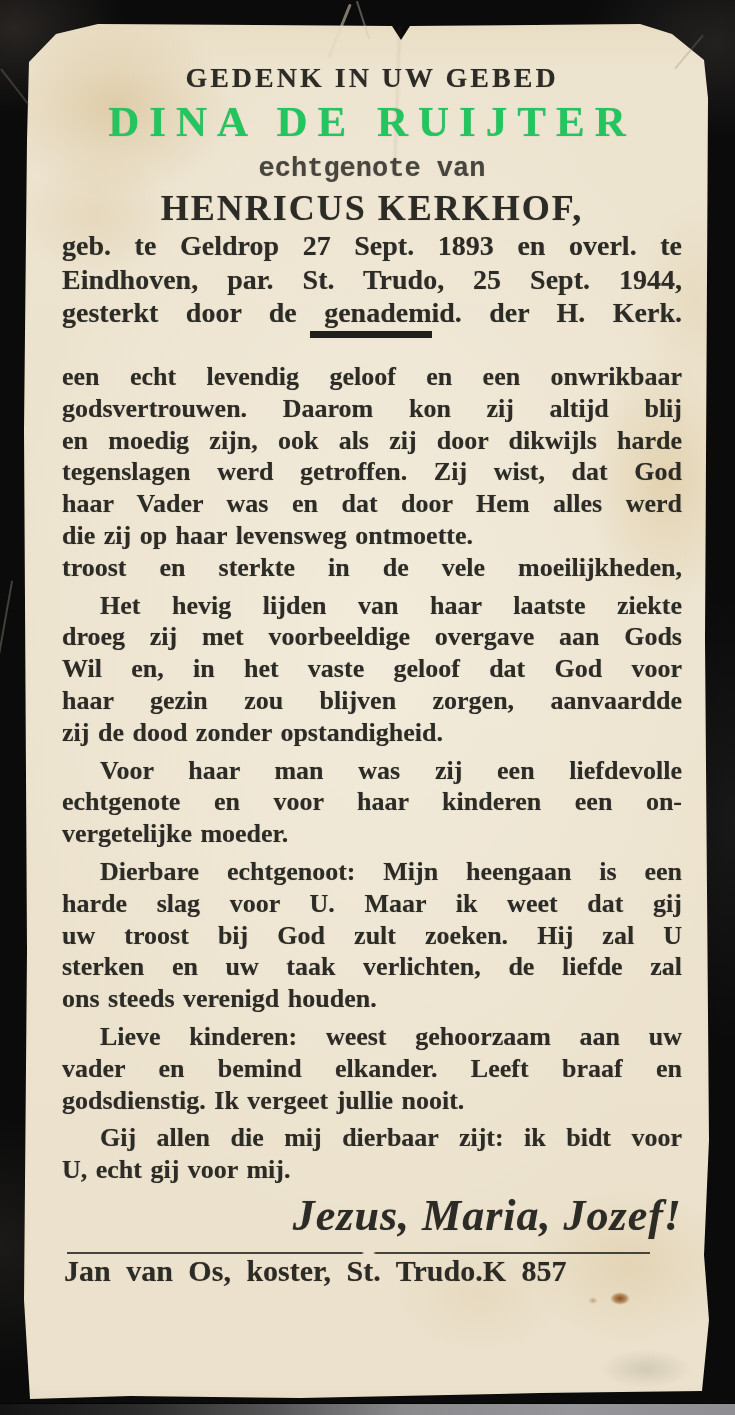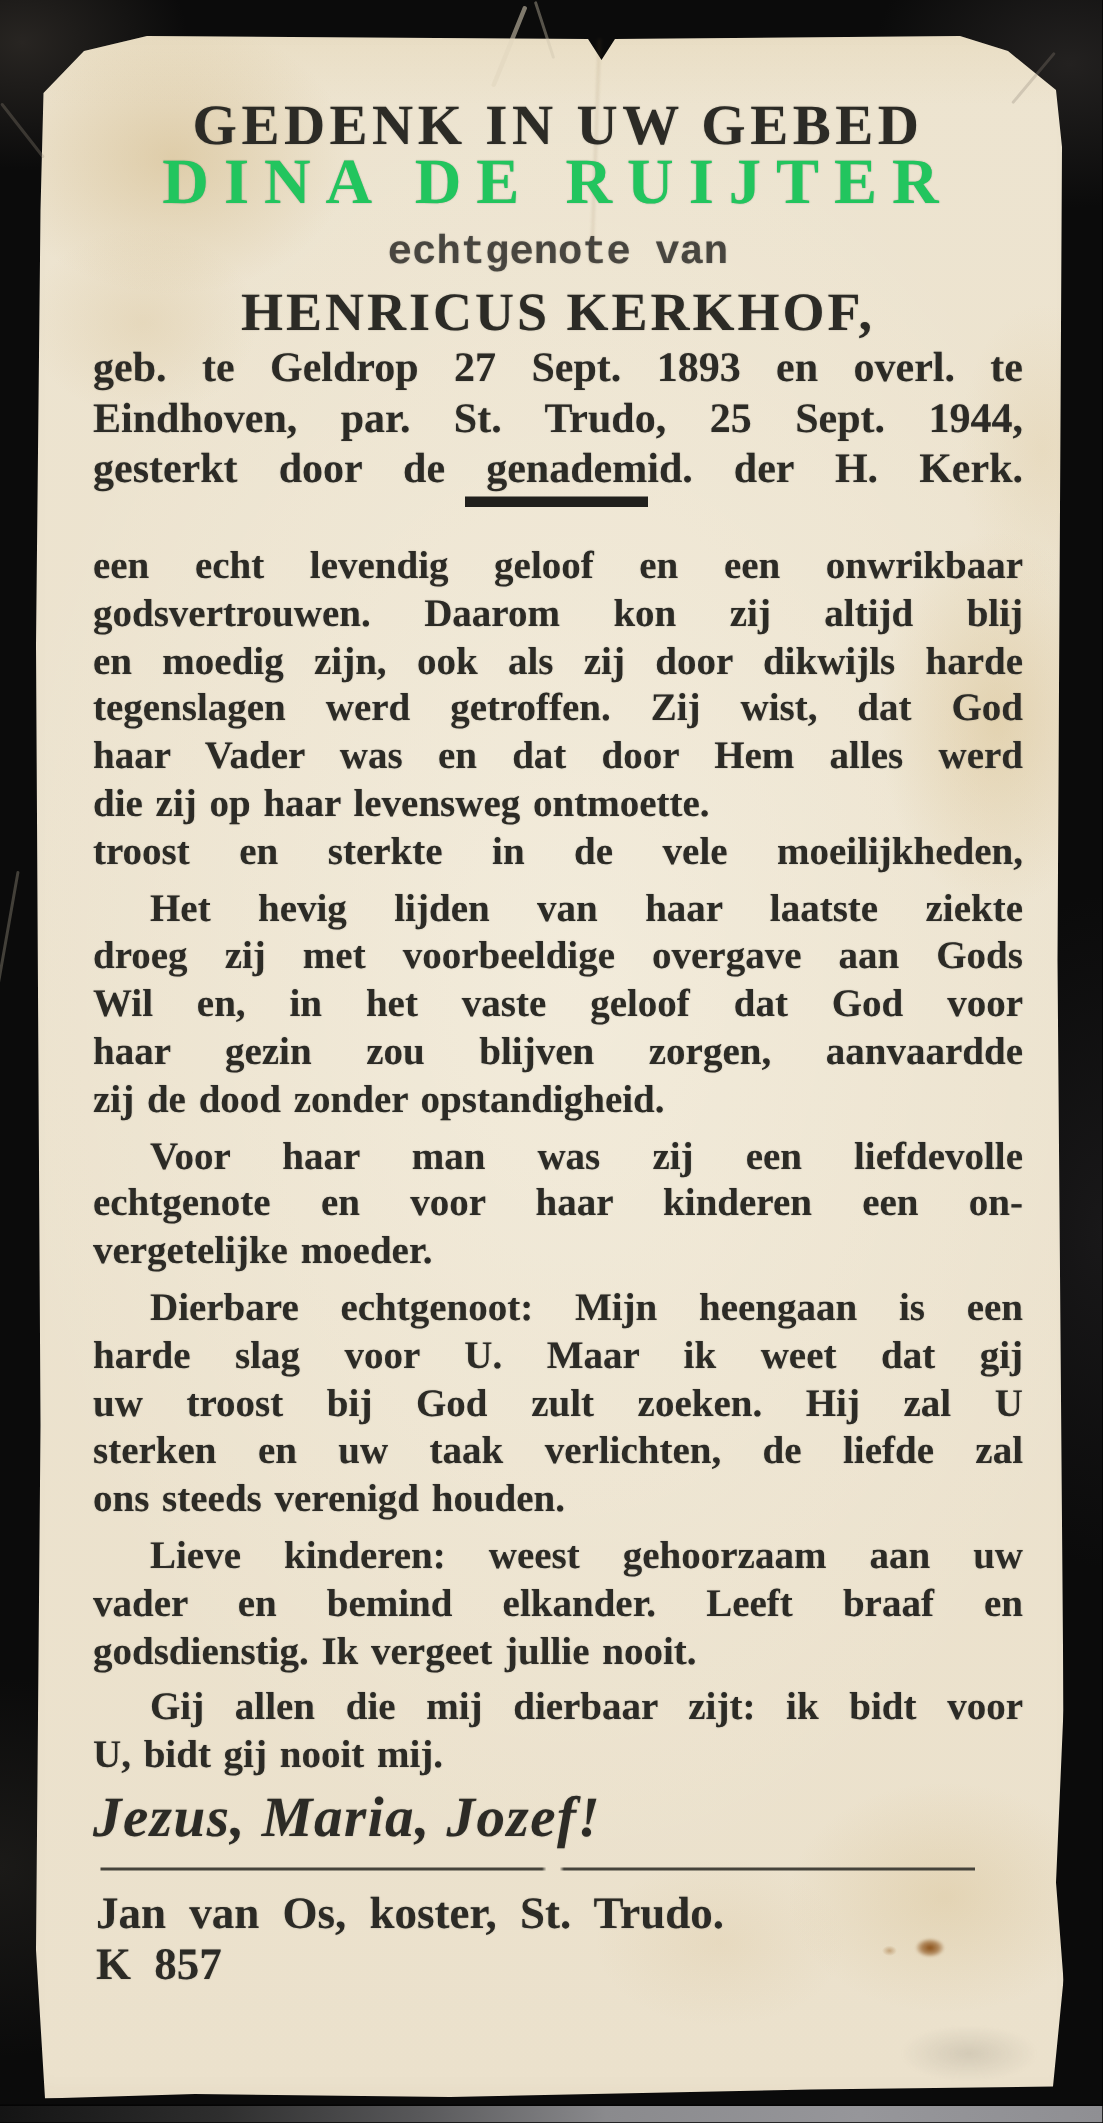--- a/index.html
+++ b/index.html
@@ -49,41 +49,41 @@
     background:radial-gradient(ellipse,rgba(128,122,108,0.22),rgba(128,122,108,0) 70%);
     filter:blur(1px);}
   
   .edgestrip{position:absolute;z-index:5;left:0;bottom:0;width:735px;height:11px;
     background:linear-gradient(90deg,#141414 0%,#2e2e2e 20%,#58585a 38%,#8a8a8d 55%,#96969a 78%,#8f8f93 100%);
     border-top:1px solid #050505;}
   
   .content{position:absolute;z-index:4;left:62px;top:0;width:620px;color:#2c2b26;
     font-weight:bold;text-shadow:0 0 1px rgba(44,42,38,0.35);}
   .intro{position:absolute;top:62px;left:0;width:100%;text-align:center;
-    font-size:38px;letter-spacing:3px;}
+    font-size:28px;letter-spacing:3px;}
   .name{position:absolute;top:97px;left:0;width:100%;text-align:center;
     font-size:43px;letter-spacing:10px;color:#22c55e;white-space:nowrap;}
   .relation{position:absolute;top:154px;left:0;width:100%;text-align:center;
     font-size:27px;color:rgba(44,42,38,0.78);font-family:Liberation Mono, monospace;}
   .spouse{position:absolute;top:187px;left:0;width:100%;text-align:center;
     font-size:36px;letter-spacing:2px;}
   .vital{position:absolute;top:229px;left:0;width:100%;font-size:28px;line-height:33.5px;}
   .bar{position:absolute;top:331px;left:248px;width:122px;height:7px;background:#21201d;}
   .flow{position:absolute;top:361px;left:0;width:100%;}
   .para{margin:0;font-size:26px;line-height:31.8px;}
   .para + .para{margin-top:6px;}
   .jl{text-align:justify;text-align-last:justify;word-spacing:2px;}
   .first{text-indent:38px;}
   .last{text-align-last:left;}
-  .closing{margin-top:4px;text-align:left;font-style:italic;font-size:38px;
+  .closing{margin-top:4px;text-align:right;font-style:italic;font-size:44px;
     letter-spacing:1px;}
   .rule{margin-top:11px;margin-left:5px;width:583px;height:2px;
     background:linear-gradient(90deg,#45433b 0,#45433b 50.5%,rgba(0,0,0,0) 51%,rgba(0,0,0,0) 52.5%,#45433b 53%,#45433b 100%);}
-  .footer{margin-top:12px;display:flex;align-items:baseline;
-    padding:0 22px 0 2px;font-size:30px;word-spacing:8px;flex-direction:column;}
+  .footer{margin-top:0;display:flex;align-items:baseline;
+    padding:0 22px 0 2px;font-size:30px;word-spacing:8px;}
 </style>
 </head>
 <body>
 
 <div class="stage">
   <div class="backdrop"></div>
   <div class="paper"></div>
   <div class="scratch s1"></div>
   <div class="scratch s2"></div>
   <div class="scratch s3"></div>
@@ -138,21 +138,21 @@
         <div class="jl">sterken en uw taak verlichten, de liefde zal</div>
         <div class="jl last">ons steeds verenigd houden.</div>
       </div>
       <div class="para">
         <div class="jl first">Lieve kinderen: weest gehoorzaam aan uw</div>
         <div class="jl">vader en bemind elkander. Leeft braaf en</div>
         <div class="jl last">godsdienstig. Ik vergeet jullie nooit.</div>
       </div>
       <div class="para">
         <div class="jl first">Gij allen die mij dierbaar zijt: ik bidt voor</div>
-        <div class="jl last">U, bidt gij nooit mij.</div>
+        <div class="jl last">U, echt gij voor mij.</div>
       </div>
 
       <div class="closing">Jezus, Maria, Jozef!</div>
       <div class="rule"></div>
       <div class="footer">
         <span>Jan van Os, koster, St. Trudo.</span>
         <span>K 857</span>
       </div>
     </div>
   </div>

